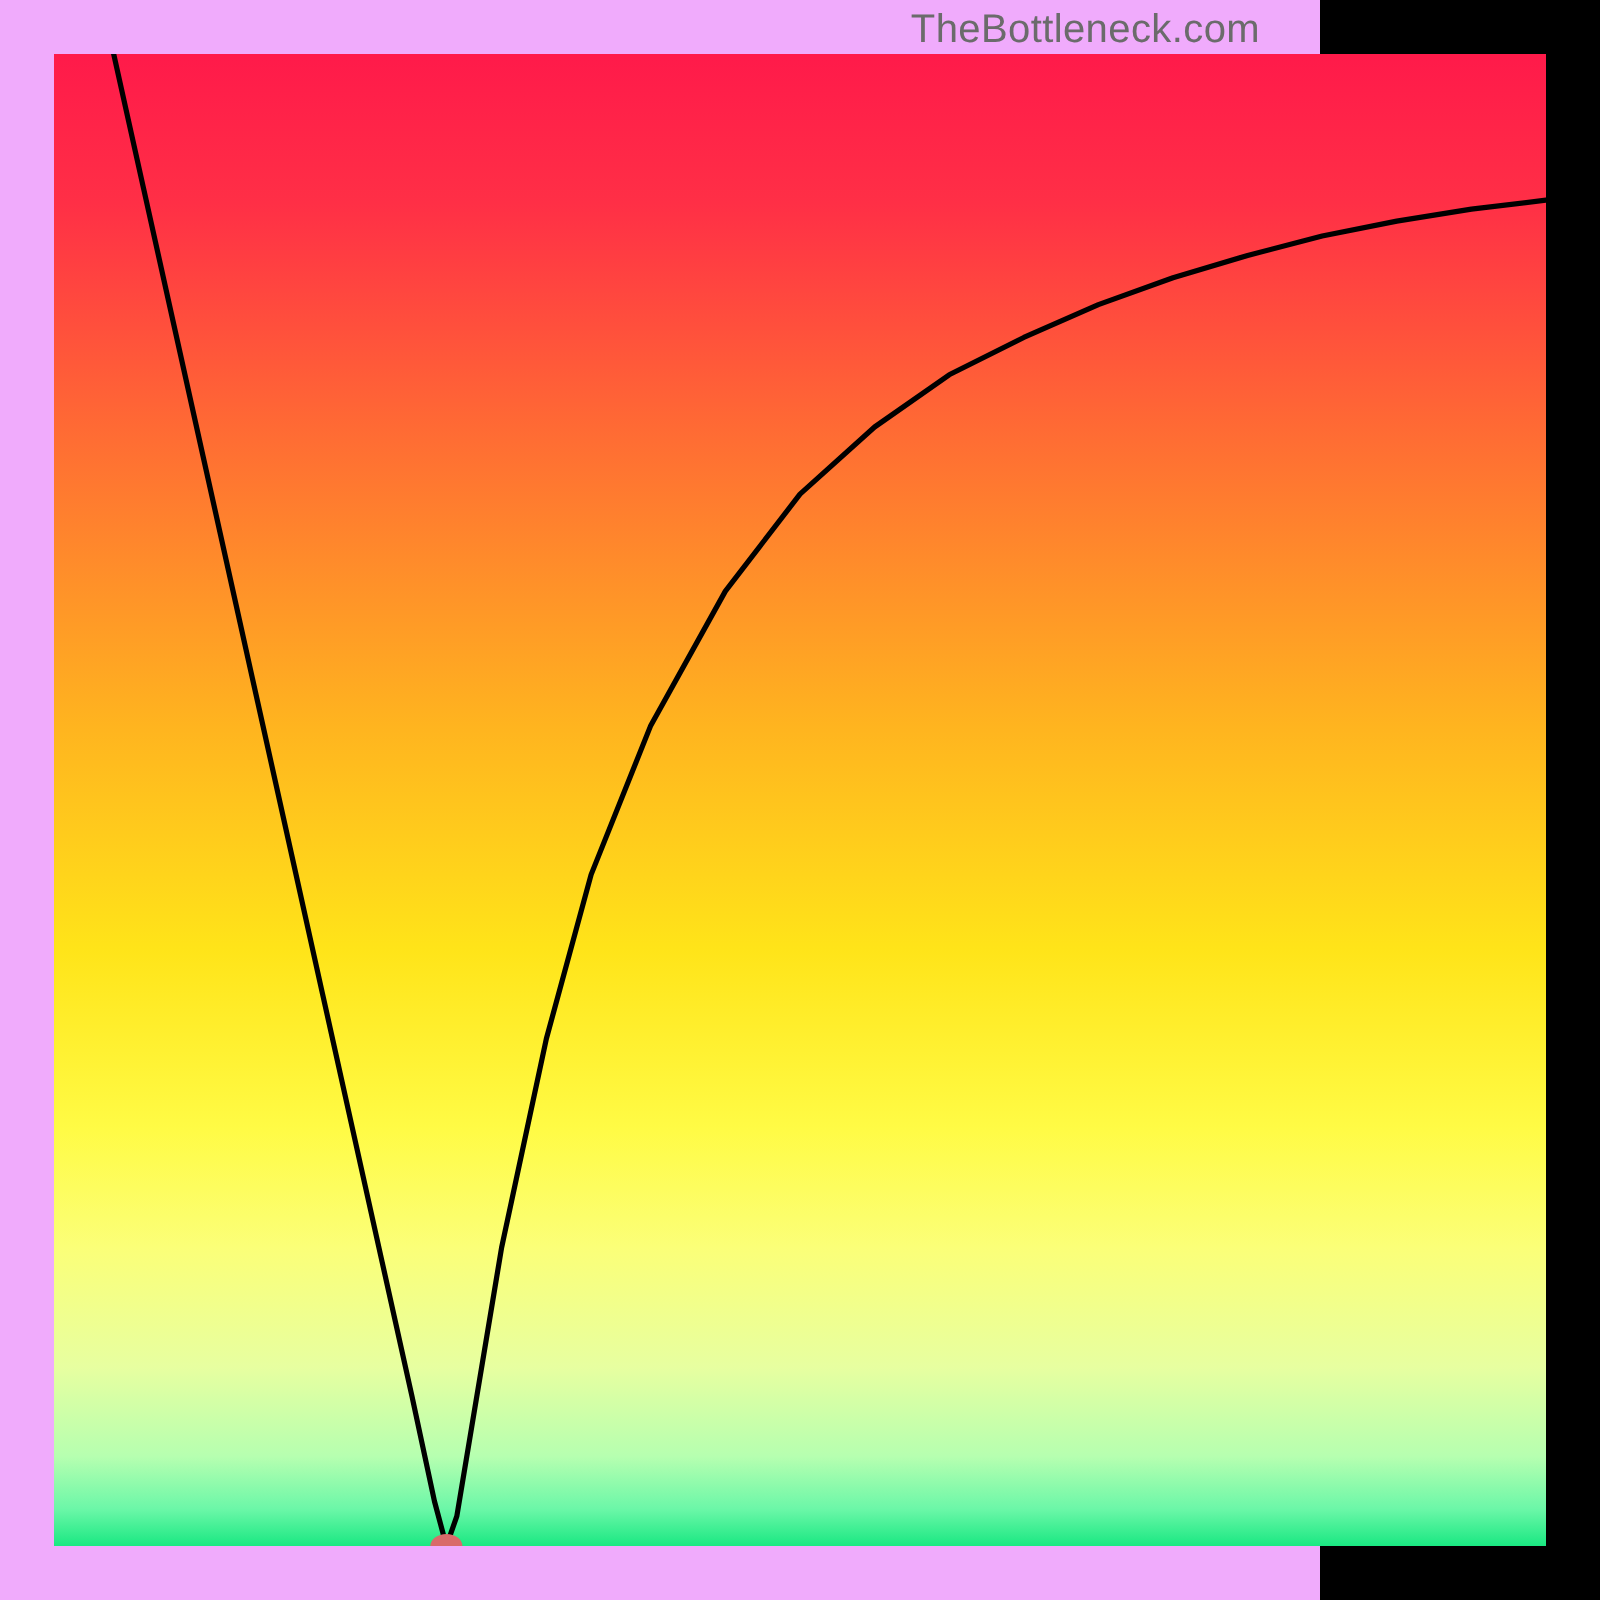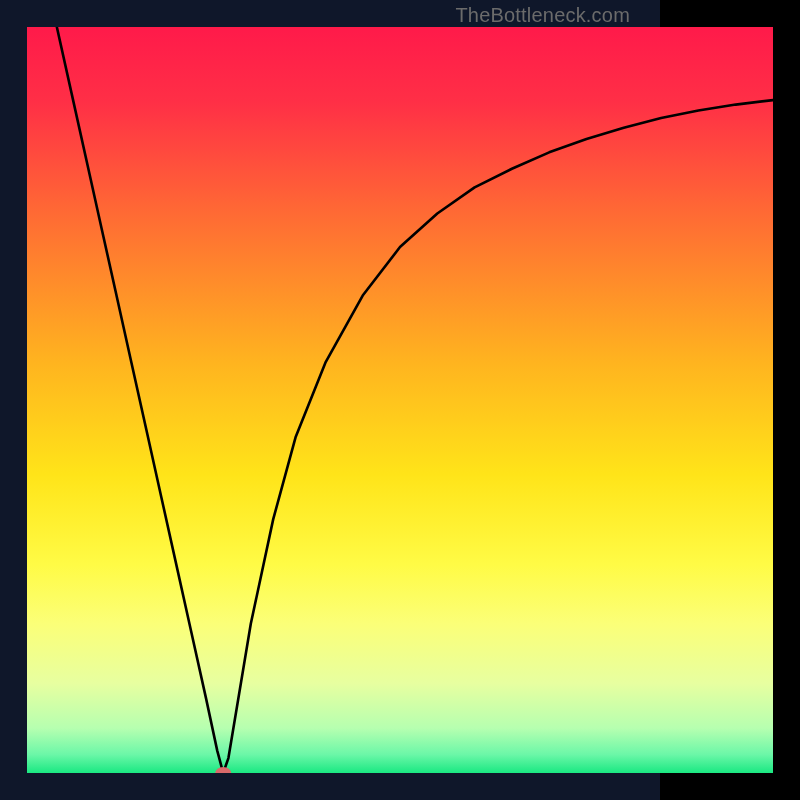--- a/index.html
+++ b/index.html
@@ -8,21 +8,21 @@
     width: 800px;
     height: 800px;
     overflow: hidden;
     background: #000;
     font-family: Arial, Helvetica, sans-serif;
   }
   .chart-container {
     position: relative;
     width: 660px;
     height: 800px;
-    background: #0f172a;
+    background: #f0abfc;
   }
   .plot-area {
     position: absolute;
     left: 27px;
     top: 27px;
     width: 746px;
     height: 746px;
   }
   .gradient-bg {
     position: absolute;

